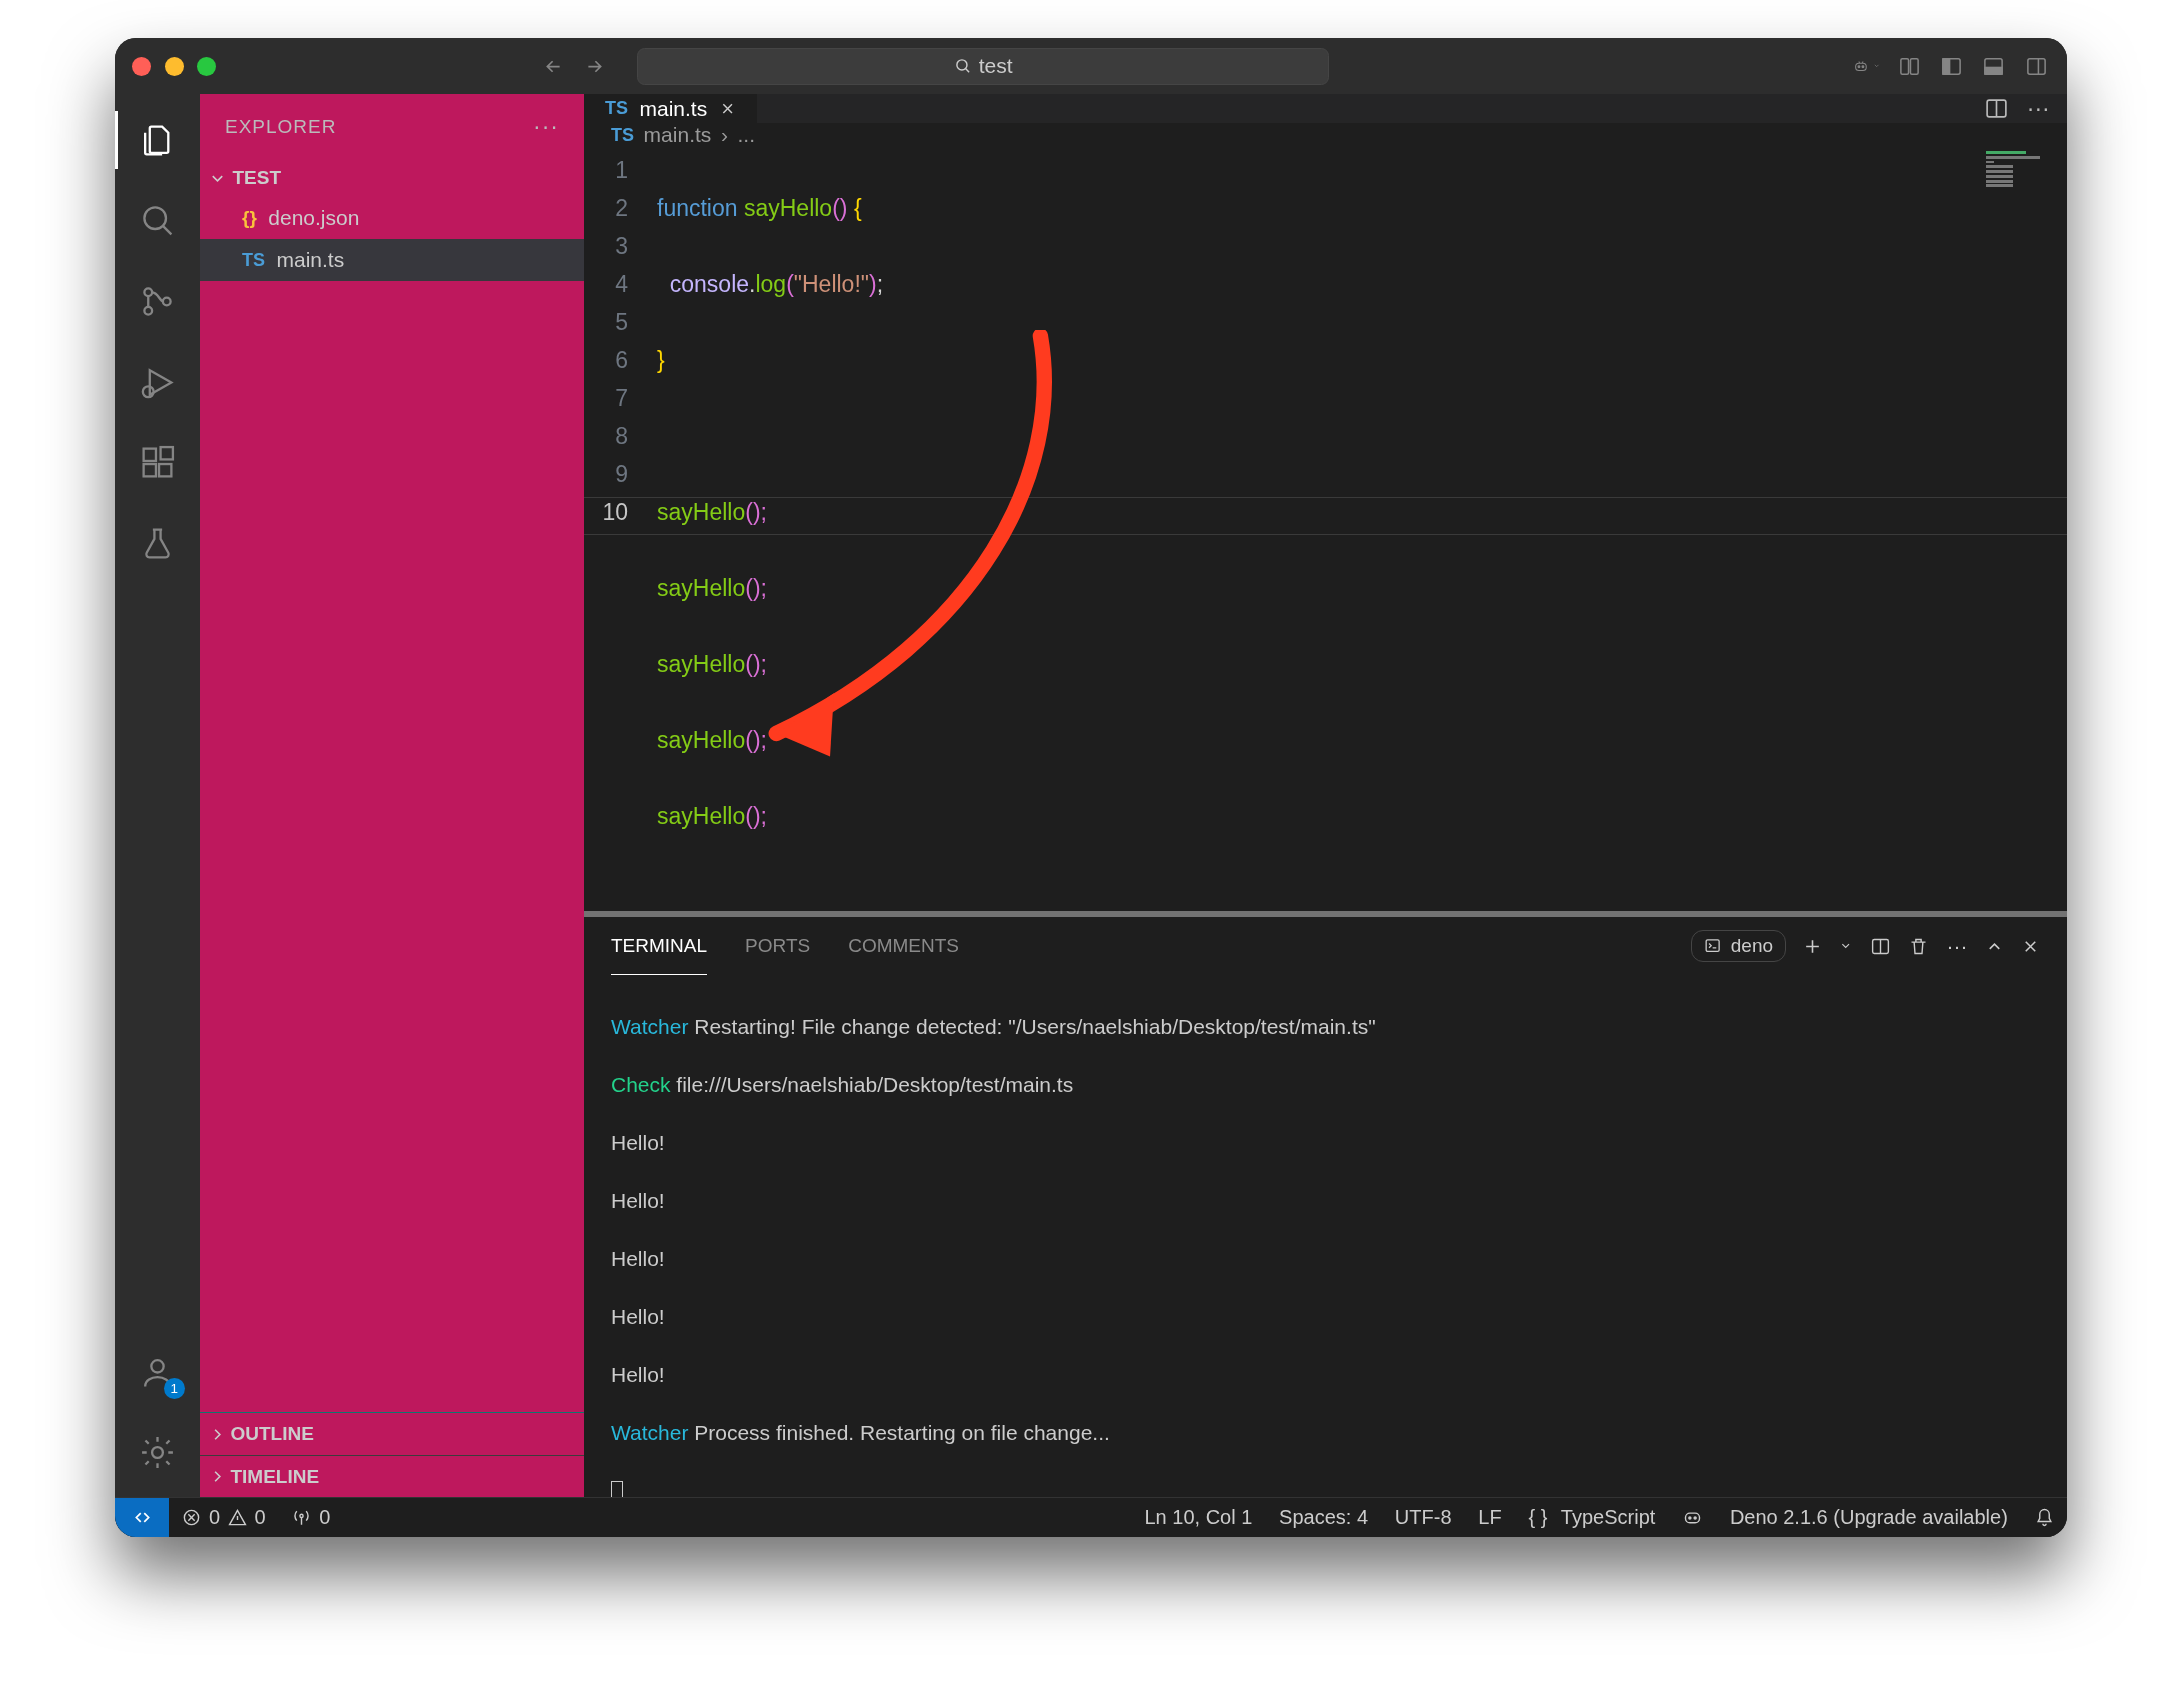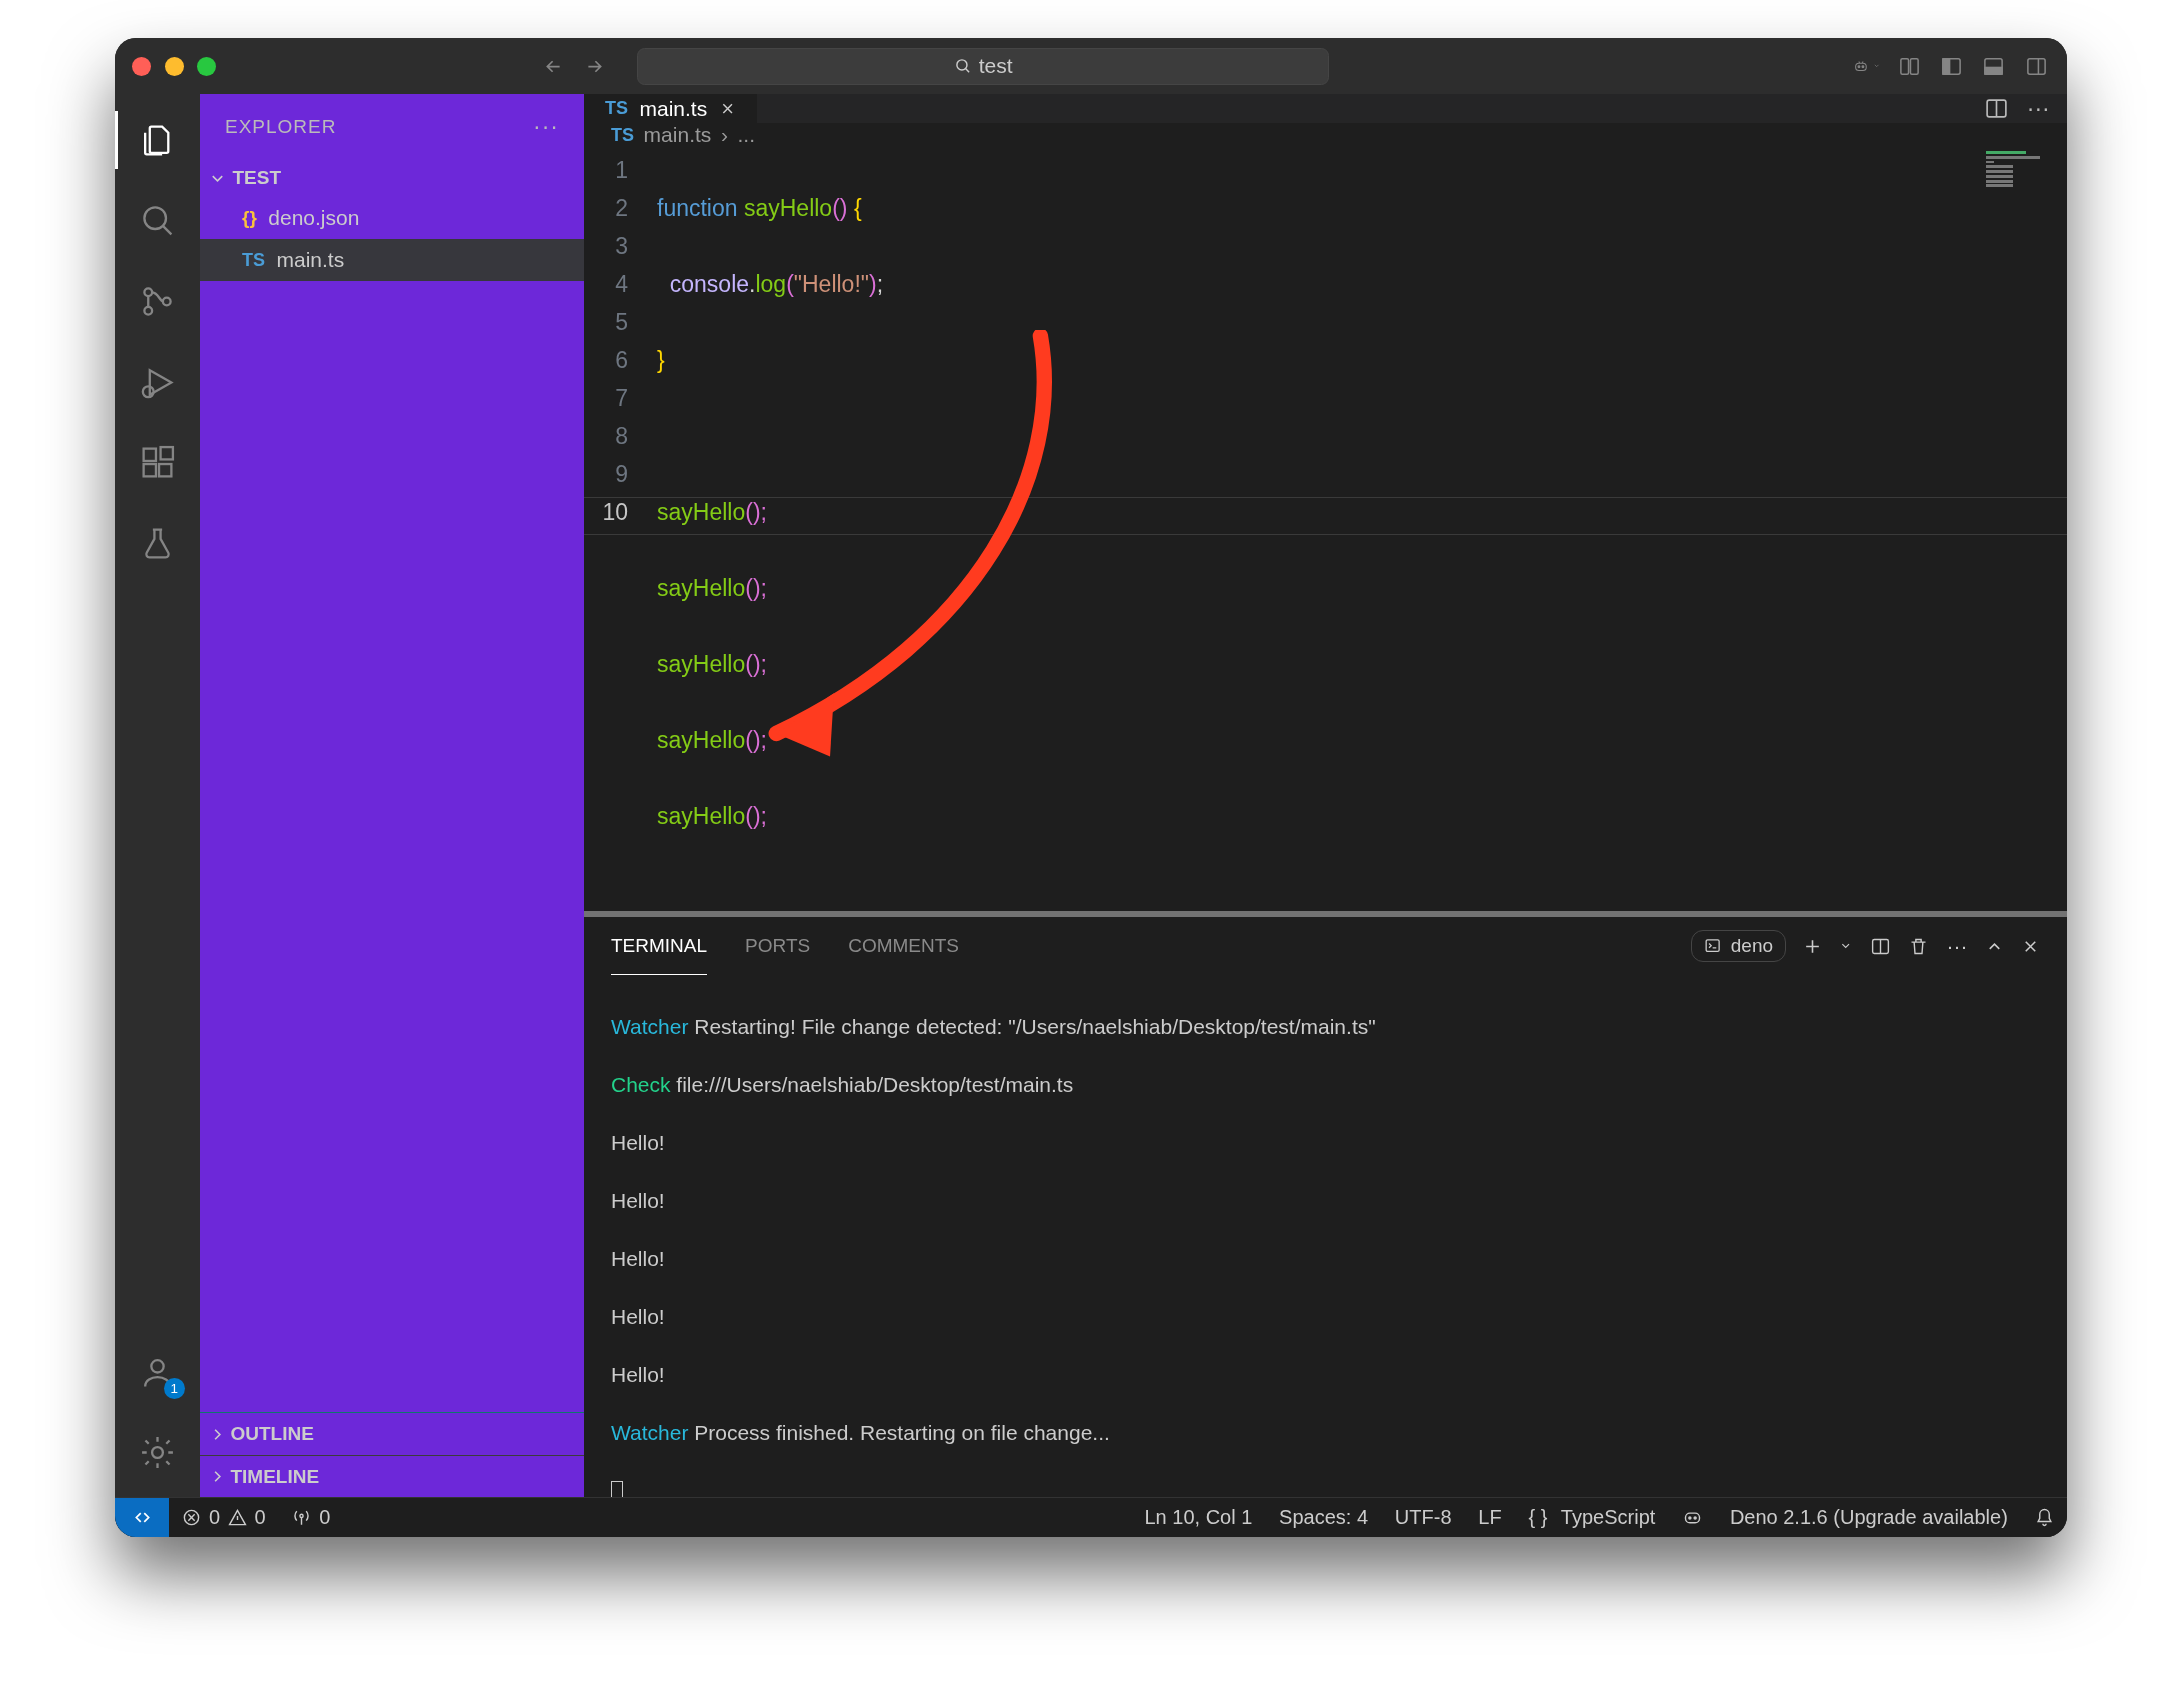--- a/index.html
+++ b/index.html
@@ -15,21 +15,21 @@
 .title-right { margin-left: auto; display: flex; align-items: center; gap: 15.4px; color: #858585; }
 .copilot { display:flex; align-items:center; gap:3.8px; }
 .title-icon { width: 27px; height: 27px; display:flex; align-items:center; justify-content:center; }
 .body { flex: 1; display: flex; min-height: 0; }
 .activitybar { width: 85px; background: #2d2d2d; display: flex; flex-direction: column; align-items: center; padding-top: 9.6px; gap: 7.7px; border-left: 0; }
 .act-item { width: 85px; height: 73px; display:flex; align-items:center; justify-content:center; color: #858585; cursor:pointer; position:relative; }
 .act-item.active { color: #ffffff; }
 .act-item.active::before { content:""; position:absolute; left:0; top:7.7px; bottom:7.7px; width:2.9px; background:#ffffff; }
 .act-bottom { margin-top:auto; margin-bottom: 7.7px; display:flex; flex-direction:column; gap:7.7px; }
 .badge-small { position:absolute; bottom:9.6px; right:15.4px; background:#007acc; color:#fff; border-radius:50%; width:21px; height:21px; font-size:13.4px; display:flex; align-items:center; justify-content:center; }
-.sidebar { width: 384px; background: #6d28d9; display:flex; flex-direction:column; color:#cccccc; }
+.sidebar { width: 384px; background: #be185d; display:flex; flex-direction:column; color:#cccccc; }
 .sidebar-title { height: 65px; display:flex; align-items:center; padding: 0 25px; font-size: 19px; letter-spacing: 1px; color: #bbbbbb; justify-content:space-between; }
 .sb-dots { color:#bbbbbb; font-size:23px; cursor:pointer; }
 .folder-header { height: 38px; display:flex; align-items:center; gap:5.8px; padding-left: 7.7px; font-size: 19px; font-weight: 700; color:#cccccc; }
 .file-item { height: 42px; display:flex; align-items:center; gap:11.5px; padding-left: 42px; font-size: 21px; cursor:pointer; }
 .file-item.active { background:#37373d; }
 .json-ico { color:#f9c23c; font-size:19px; font-weight:700; }
 .ts-ico { color:#4a9cd6; font-size:18px; font-weight:700; }
 .outline-sect { margin-top:auto; border-top:1px solid #0f766e; }
 .sect-row { height: 42px; display:flex; align-items:center; gap:3.8px; padding-left:7.7px; font-size:19px; font-weight:700; cursor:pointer; }
 .main { flex:1; display:flex; flex-direction:column; min-width:0; background:#1e1e1e; }

